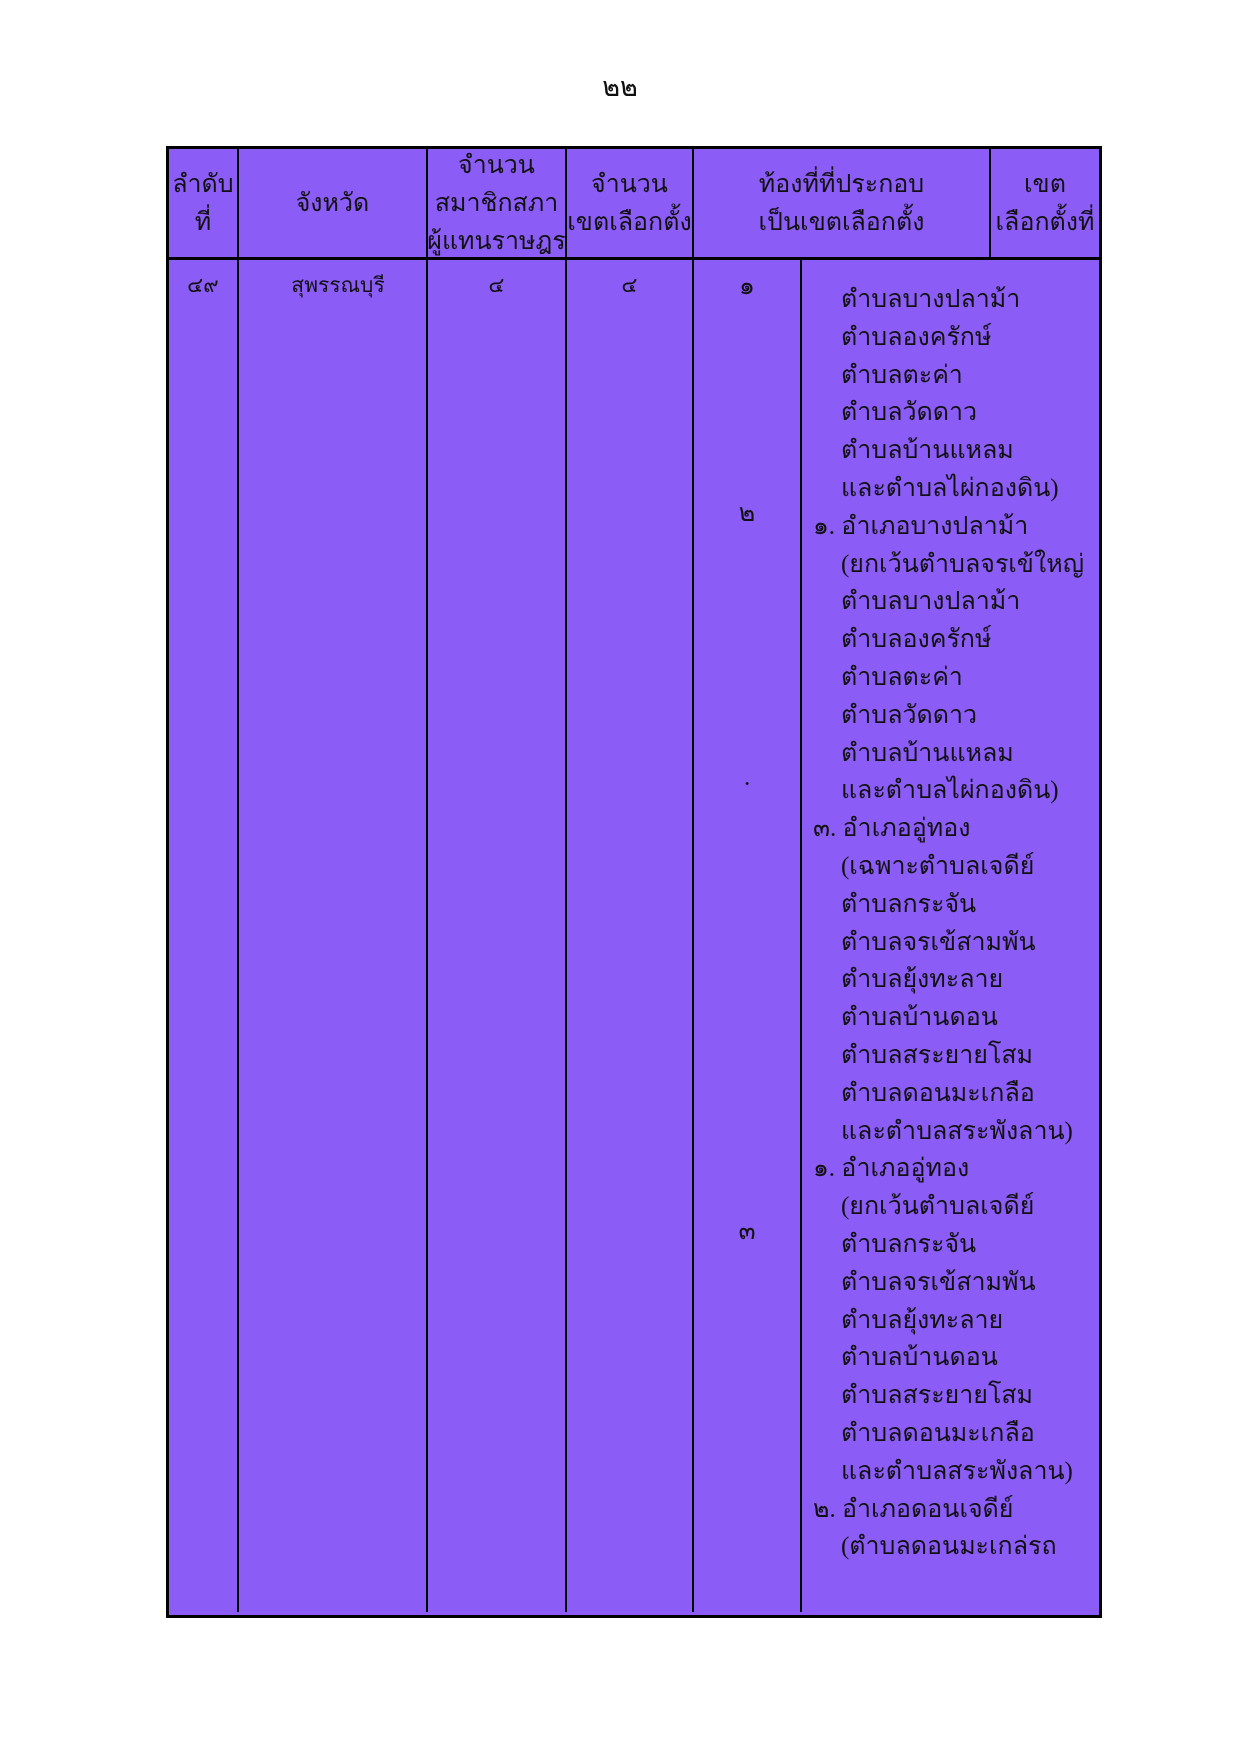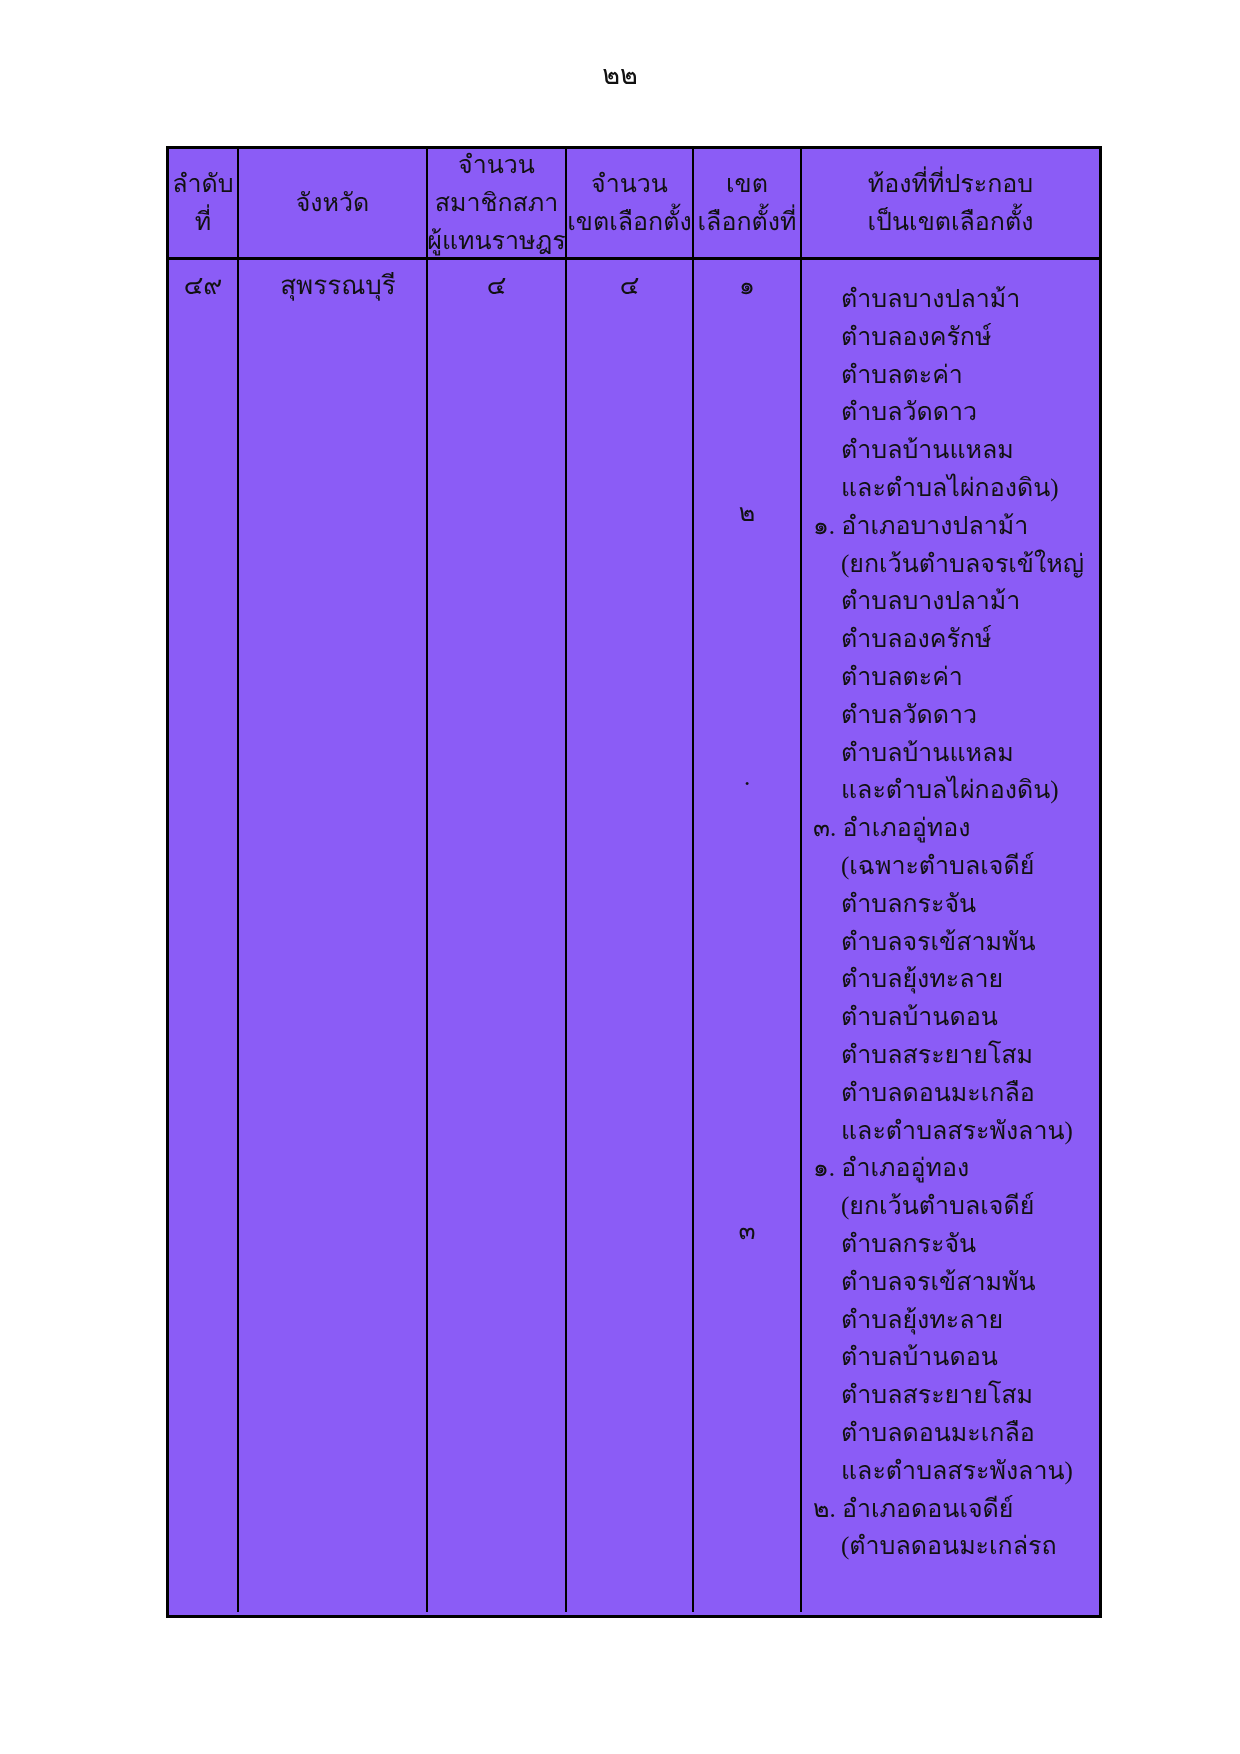--- a/index.html
+++ b/index.html
@@ -3,21 +3,21 @@
 <meta charset="utf-8">
 <style>
   * { margin: 0; padding: 0; box-sizing: border-box; }
   html, body { background: #ffffff; }
   body {
     width: 1240px; height: 1754px; position: relative;
     font-family: "Liberation Serif", "DejaVu Serif", serif;
     color: #111111;
   }
   .page-number {
-    position: absolute; top: 56px; left: 0; width: 1240px;
+    position: absolute; top: 68px; left: 0; width: 1240px;
     text-align: center; font-size: 27px; line-height: 38px;
   }
   .tbl {
     position: absolute; left: 166px; top: 146px;
     width: 936px; height: 1472px;
     border: 3px solid #000;
     background: #8b5cf6;
   }
   .row { display: flex; width: 100%; }
   .row.head { height: 111px; border-bottom: 3px solid #000; }
@@ -30,21 +30,21 @@
   .c4 { width: 127px; }
   .c5 { width: 108px; }
   .c6 { flex: 1; }
   .head .cell {
     display: flex; flex-direction: column; justify-content: center;
     align-items: center; text-align: center;
   }
   .hline { line-height: 38px; font-size: 25px; white-space: nowrap; }
   .tbody .cell { position: relative; overflow: hidden; }
   .val {
-    margin-top: 7px; line-height: 37.8px; font-size: 26px;
+    margin-top: 7px; line-height: 37.8px; font-size: 21px;
     text-align: center; white-space: nowrap;
   }
   .c2 .val { text-align: center; padding-left: 11px; }
   .areas { padding-top: 20px; }
   .areas .line {
     line-height: 37.8px; font-size: 25px;
     padding-left: 11px; white-space: nowrap;
   }
   .areas .line.indent { padding-left: 39px; }
   .marker {
@@ -71,27 +71,27 @@
       </div>
       <div class="cell c3">
         <div class="hline">จำนวน</div>
         <div class="hline">สมาชิกสภา</div>
         <div class="hline">ผู้แทนราษฎร</div>
       </div>
       <div class="cell c4">
         <div class="hline">จำนวน</div>
         <div class="hline">เขตเลือกตั้ง</div>
       </div>
+      <div class="cell c6">
+        <div class="hline">ท้องที่ที่ประกอบ</div>
+        <div class="hline">เป็นเขตเลือกตั้ง</div>
+      </div>
       <div class="cell c5">
         <div class="hline">เขต</div>
         <div class="hline">เลือกตั้งที่</div>
-      </div>
-      <div class="cell c6">
-        <div class="hline">ท้องที่ที่ประกอบ</div>
-        <div class="hline">เป็นเขตเลือกตั้ง</div>
       </div>
     </div>
 
     <div class="row tbody">
       <div class="cell c1">
         <div class="val">๔๙</div>
       </div>
       <div class="cell c2">
         <div class="val">สุพรรณบุรี</div>
       </div>

